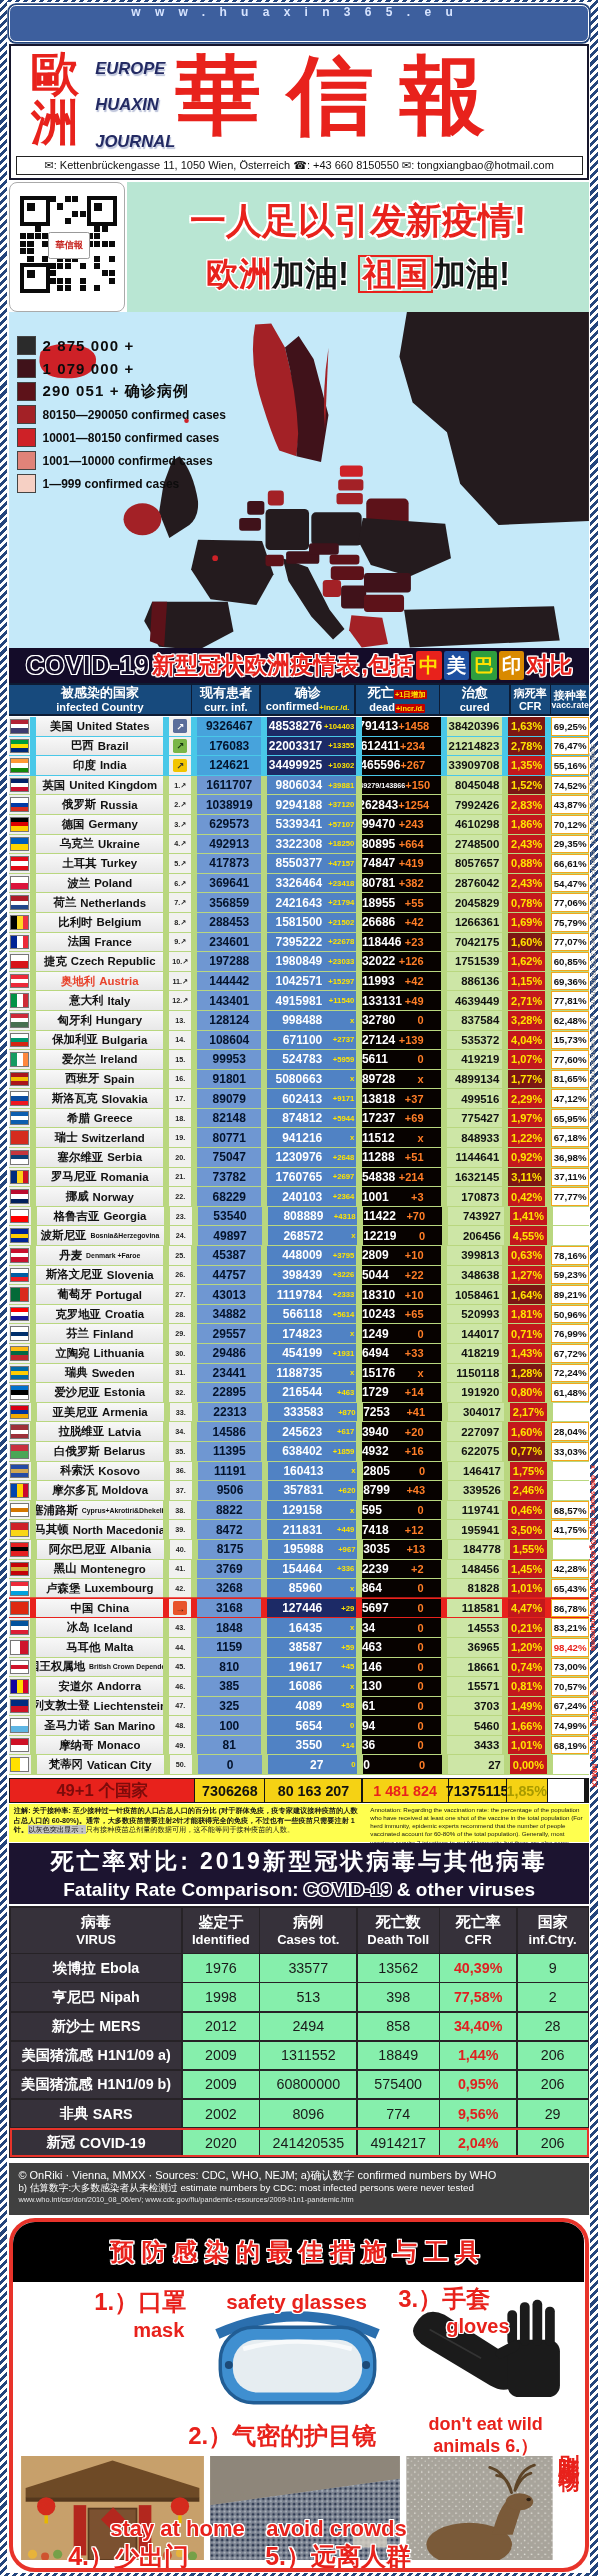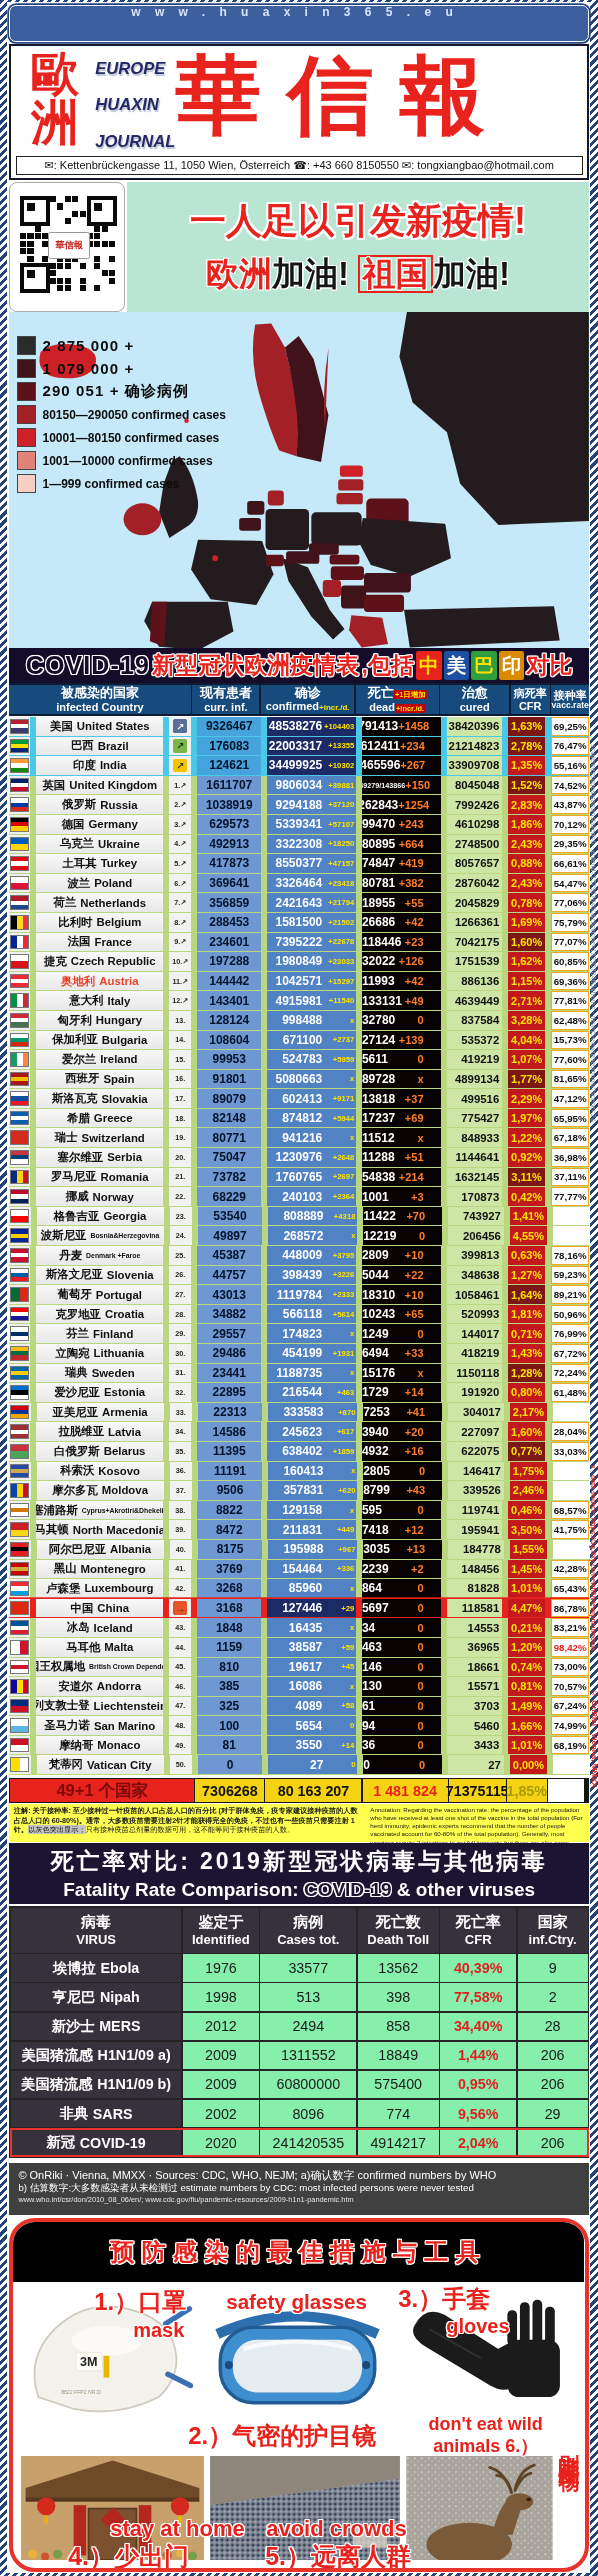--- a/index.html
+++ b/index.html
@@ -1977,32 +1977,20 @@
   <div class="fl1">© OnRiki · Vienna, MMXX · Sources: CDC, WHO, NEJM;  a)确认数字 confirmed numbers by WHO</div>
   <div class="fl2">b) 估算数字:大多数感染者从未检测过   estimate numbers by CDC: most infected persons were never tested</div>
   <div class="fl3">www.who.int/csr/don/2010_08_06/en/; www.cdc.gov/flu/pandemic-resources/2009-h1n1-pandemic.htm</div>
 </div>
 
 <div id="prev" class="abs">
   <div id="ptitle">
     <div class="p1 ow">预防感染的最佳措施与工具</div>
   </div>
 
-  <div class="pimg" style="left:8px;top:66px;width:172px;height:131px">
-    <svg width="172" height="131" viewBox="0 0 300 228">
-      <path d="M30 190 Q8 120 60 70 Q120 14 200 40 Q266 60 271 120 Q273 160 240 190 Q170 226 90 210 Z" fill="#f4f2ec" stroke="#cfcabd" stroke-width="3"></path>
-      <ellipse cx="150" cy="92" rx="62" ry="26" fill="#fbfaf7"></ellipse>
-      <rect x="96" y="112" width="46" height="32" rx="4" fill="#fffef6" stroke="#ddd8cc"></rect>
-      <text x="103" y="136" font-size="22" font-weight="bold" fill="#222" font-family="Liberation Sans,sans-serif">3M</text>
-      <rect x="144" y="118" width="10" height="38" fill="#e6b800"></rect>
-      <path d="M252 62 L294 36" stroke="#3b6fb3" stroke-width="9" stroke-linecap="round"></path>
-      <path d="M256 150 L296 170" stroke="#3b6fb3" stroke-width="9" stroke-linecap="round"></path>
-      <text x="70" y="185" font-size="9" fill="#9a9484" font-family="Liberation Sans,sans-serif">8822 FFP2 NR D</text>
-    </svg>
-  </div>
   <div class="pimg" style="left:190px;top:72px;width:189px;height:123px">
     <svg width="189" height="123" viewBox="0 0 330 215">
       <path d="M25 70 Q165 8 305 70" stroke="#2b6fae" stroke-width="18" fill="none"></path>
       <rect x="30" y="58" width="270" height="132" rx="58" fill="#3f8fd0" stroke="#215d94" stroke-width="6"></rect>
       <rect x="52" y="80" width="226" height="92" rx="42" fill="#e6edf1"></rect>
       <path d="M70 96 Q165 70 260 96" stroke="#ffffff" stroke-width="8" fill="none" opacity="0.7"></path>
       <circle cx="45" cy="124" r="7" fill="#1d4a77"></circle>
         <circle cx="285" cy="124" r="7" fill="#1d4a77"></circle>
     </svg>
   </div>

